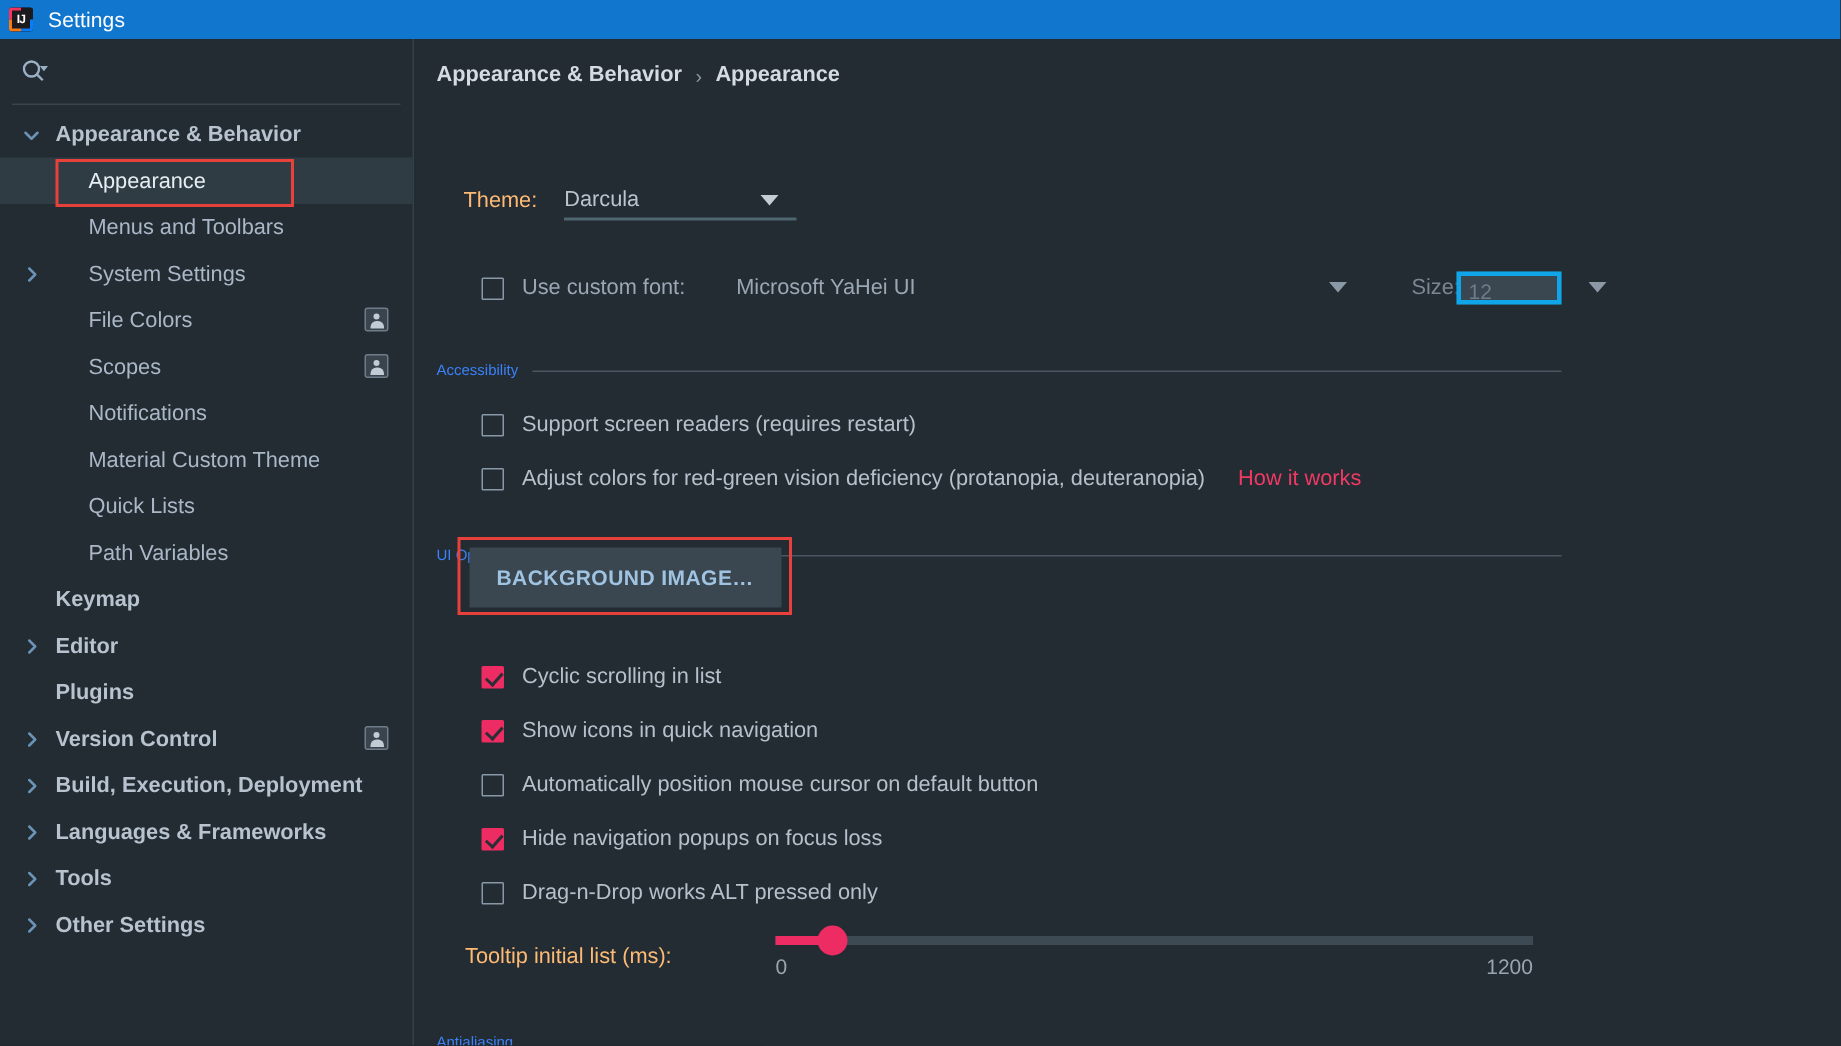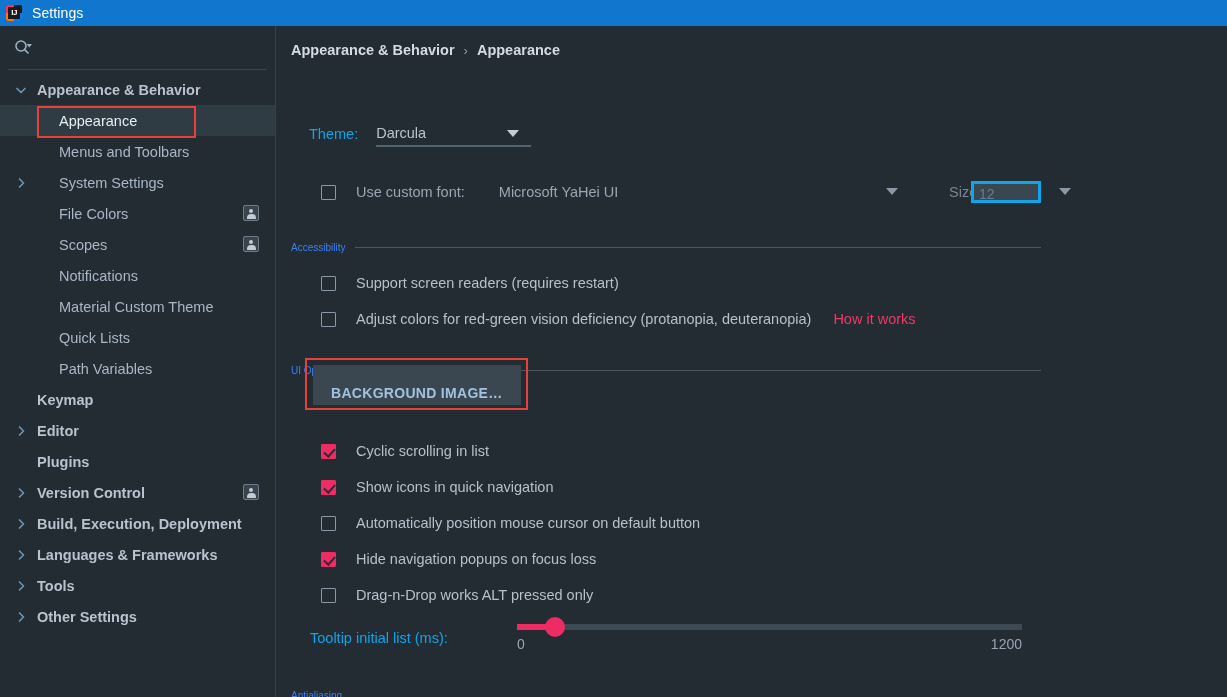--- a/index.html
+++ b/index.html
@@ -142,21 +142,21 @@
   }
   .breadcrumb .sep {
     margin: 0 9px;
     color: #8899A6;
     font-weight: normal;
     font-size: 13px;
   }
 
   .row { position: absolute; display: flex; align-items: center; }
 
-  .field-label { color: #0ea5e9; font-size: 14.5px; }
+  .field-label { color: #fdba74; font-size: 14.5px; }
 
   
   .combo {
     position: relative;
     height: 26px;
     display: flex; align-items: center;
     border-bottom: 2px solid #4F6670;
   }
   .combo .value {
     color: #B9C4CF;
@@ -186,21 +186,21 @@
   .cb.checked::after {
     content: "";
     position: absolute;
     left: 4px; top: 1px;
     width: 5px; height: 9px;
     border: solid #2A2F36;
     border-width: 0 2px 2px 0;
     transform: rotate(42deg);
   }
   .cb-label {
-    margin-left: 20px;
+    margin-left: 12px;
     color: #B5C0CB;
     font-size: 14.5px;
     white-space: nowrap;
   }
   .cb-label.dim { color: #9AA7B4; }
 
   
   .group {
     position: absolute;
     display: flex; align-items: center;
@@ -227,21 +227,21 @@
   }
 
   
   .btn {
     background: #3A4650;
     color: #9FC3E0;
     border: none;
     font-size: 14px;
     font-weight: bold;
     letter-spacing: 0.3px;
-    padding: 8px 18px;
+    padding: 0 18px;
     height: 40px;
     line-height: 40px;
     font-family: "Liberation Sans", sans-serif;
     cursor: pointer;
   }
 
   
   .size-field {
     width: 70px; height: 22px;
     background: #3B4750;

